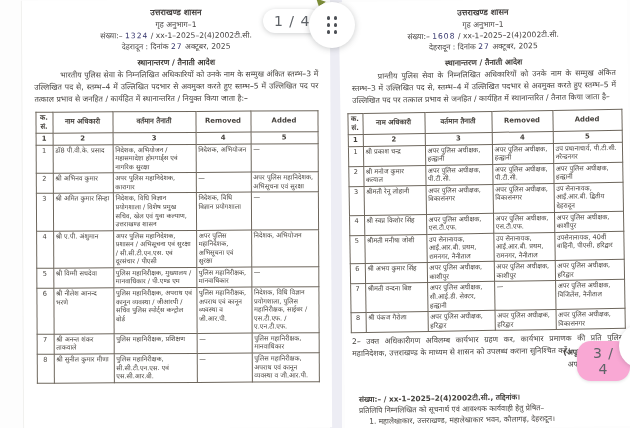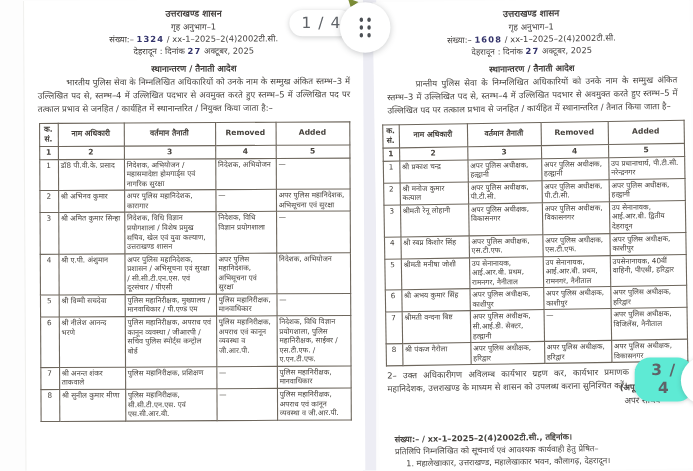--- a/index.html
+++ b/index.html
@@ -8,42 +8,42 @@
   .stage{position:relative;width:630px;height:428px;background:#fdfdfd;overflow:hidden;}
 
   .scrollbar{position:absolute;left:330px;top:0;width:12px;height:428px;background:#ededf4;}
 
   .page{position:absolute;top:0;background:#fff;color:#3c3a38;overflow:hidden;}
   .page-left{left:22px;width:308px;height:428px;border-left:1px solid #f1f1ef;transform:rotate(-0.3deg);}
   .page-right{left:342px;width:288px;height:428px;transform:rotate(-0.9deg);}
 
   .doc-head{text-align:center;margin-top:7px;line-height:1.45;font-size:7.6px;color:#454240;}
   .doc-org{font-weight:bold;font-size:8.2px;}
-  .hand{color:#34346b;font-weight:bold;letter-spacing:1px;}
+  .hand{color:#34346b;font-weight:normal;letter-spacing:1px;}
   .doc-title{text-align:center;font-weight:bold;font-size:7.8px;margin-top:5px;color:#403d3a;}
   .doc-intro{font-size:7.7px;line-height:1.55;margin:2px 12px 0 12px;text-align:justify;
              text-indent:26px;color:#46433f;}
 
   table.doc{border-collapse:collapse;margin:6px auto 0 auto;table-layout:fixed;}
   table.doc td{border:0.8px solid #6e675d;font-size:6.6px;line-height:1.3;padding:1px 2px;
                vertical-align:top;color:#45413c;word-wrap:break-word;}
   table.doc thead td{text-align:center;font-weight:bold;font-size:6.9px;vertical-align:middle;}
   table.doc tbody td:first-child{text-align:center;}
 
   .para2{font-size:7.7px;line-height:1.5;margin:3px 8px 0 8px;text-align:justify;color:#46433f;}
   .sig-block{position:absolute;right:28px;top:348px;text-align:center;font-size:7.8px;
              line-height:1.5;color:#454240;}
   .sig-name{font-weight:bold;}
   .footer{position:absolute;left:14px;top:392px;font-size:7.4px;line-height:1.5;color:#46433f;}
   .footer .num{font-weight:bold;}
 
   .badge{position:absolute;background:#fff;border-radius:14px;font-size:14px;color:#5f6368;
          padding:4px 11px;box-shadow:0 1px 5px rgba(60,64,67,0.25);letter-spacing:1px;text-align:center;}
   .badge-left{left:263px;top:9px;}
-  .badge-right{left:577px;top:325px;background:#5eead4;box-shadow:0 1px 3px rgba(60,64,67,0.15);font-weight:bold;}
+  .badge-right{left:577px;top:341px;background:#f9a8d4;box-shadow:0 1px 3px rgba(60,64,67,0.15);}
 
   .handle-circle{position:absolute;left:309px;top:2px;width:46px;height:46px;border-radius:50%;
                  background:#fff;box-shadow:0 1px 6px rgba(60,64,67,0.28);
                  display:flex;align-items:center;justify-content:center;cursor:pointer;}
   .dots{display:grid;grid-template-columns:repeat(2,4px);grid-template-rows:repeat(3,4px);gap:3px;}
   .dots i{width:3.5px;height:3.5px;border-radius:50%;background:#4d5156;}
 
   .corner-mark{position:absolute;left:315px;top:0px;width:0;height:0;
                border-left:5px solid transparent;border-right:5px solid transparent;
                border-top:7px solid #7e8f37;transform:rotate(18deg);}

